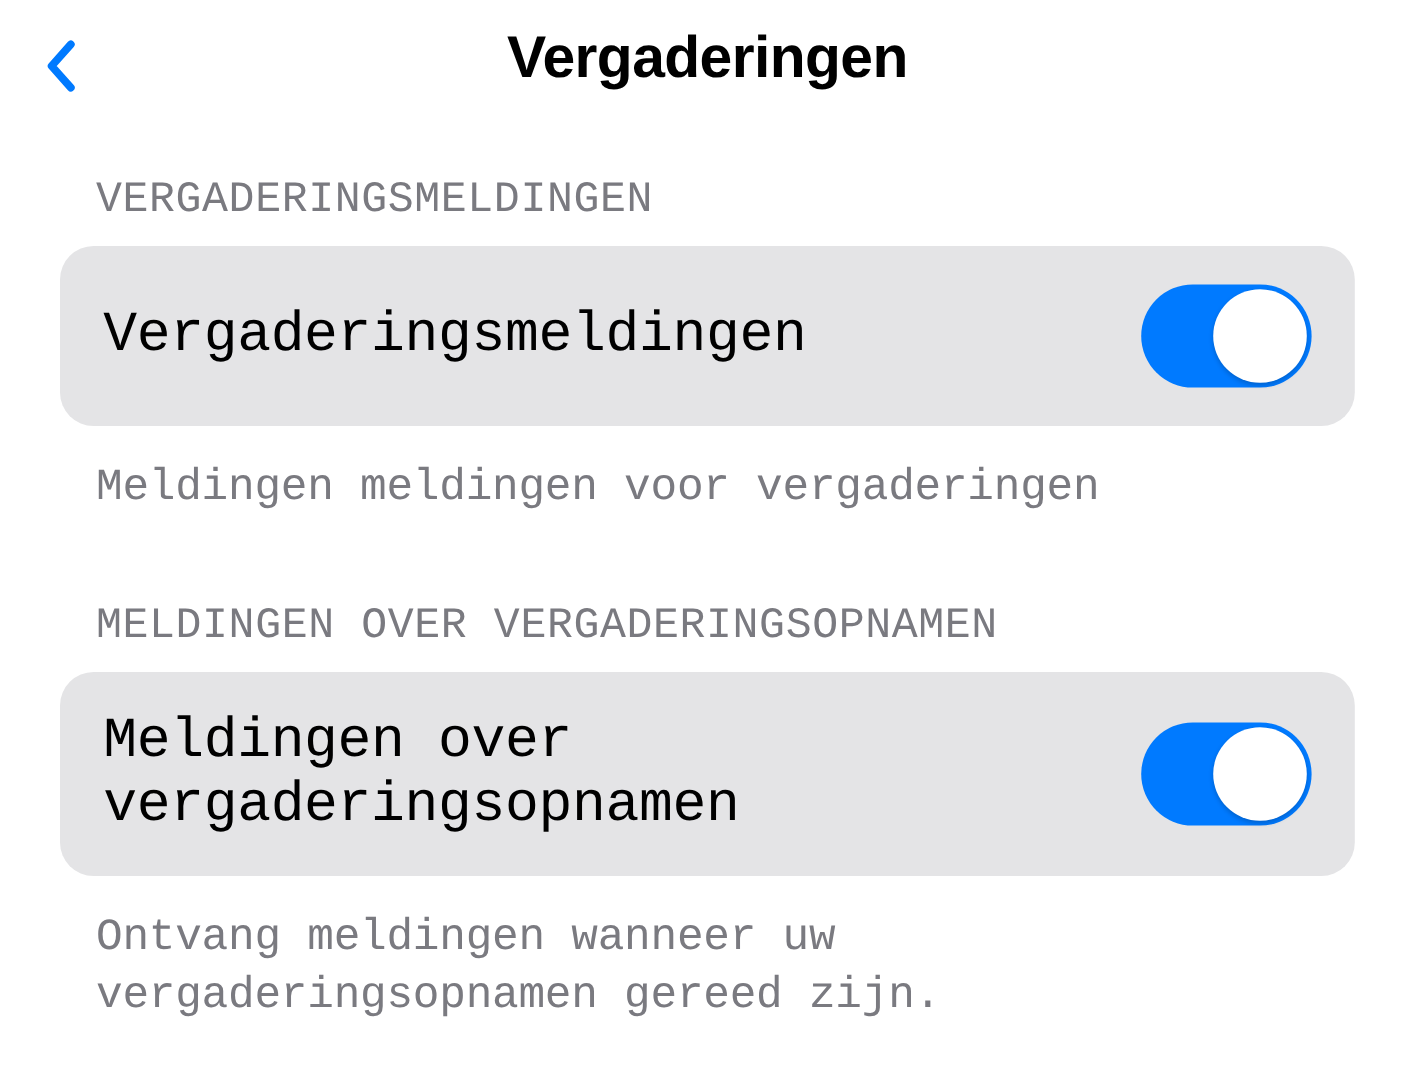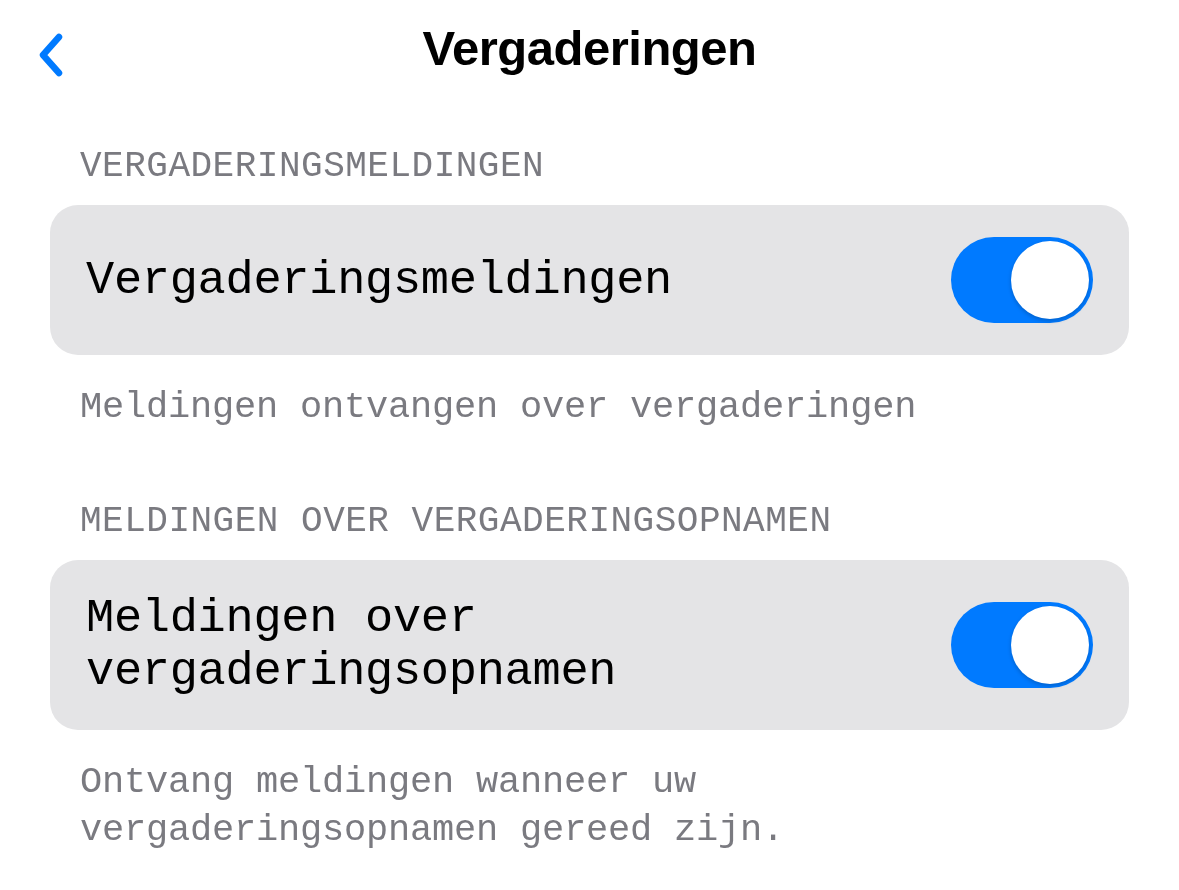--- a/index.html
+++ b/index.html
@@ -117,21 +117,21 @@
 </div>
 
 <div class="section">
   <div class="section-header">VERGADERINGSMELDINGEN</div>
   <div class="row">
     <div class="row-label">Vergaderingsmeldingen</div>
     <div class="toggle on">
       <div class="toggle-knob"></div>
     </div>
   </div>
-  <div class="section-footer">Meldingen ontvangen over vergaderingen</div>
+  <div class="section-footer">Meldingen meldingen voor vergaderingen</div>
 </div>
 
 <div class="section">
   <div class="section-header">MELDINGEN OVER VERGADERINGSOPNAMEN</div>
   <div class="row">
     <div class="row-label">Meldingen over vergaderingsopnamen</div>
     <div class="toggle on">
       <div class="toggle-knob"></div>
     </div>
   </div>

